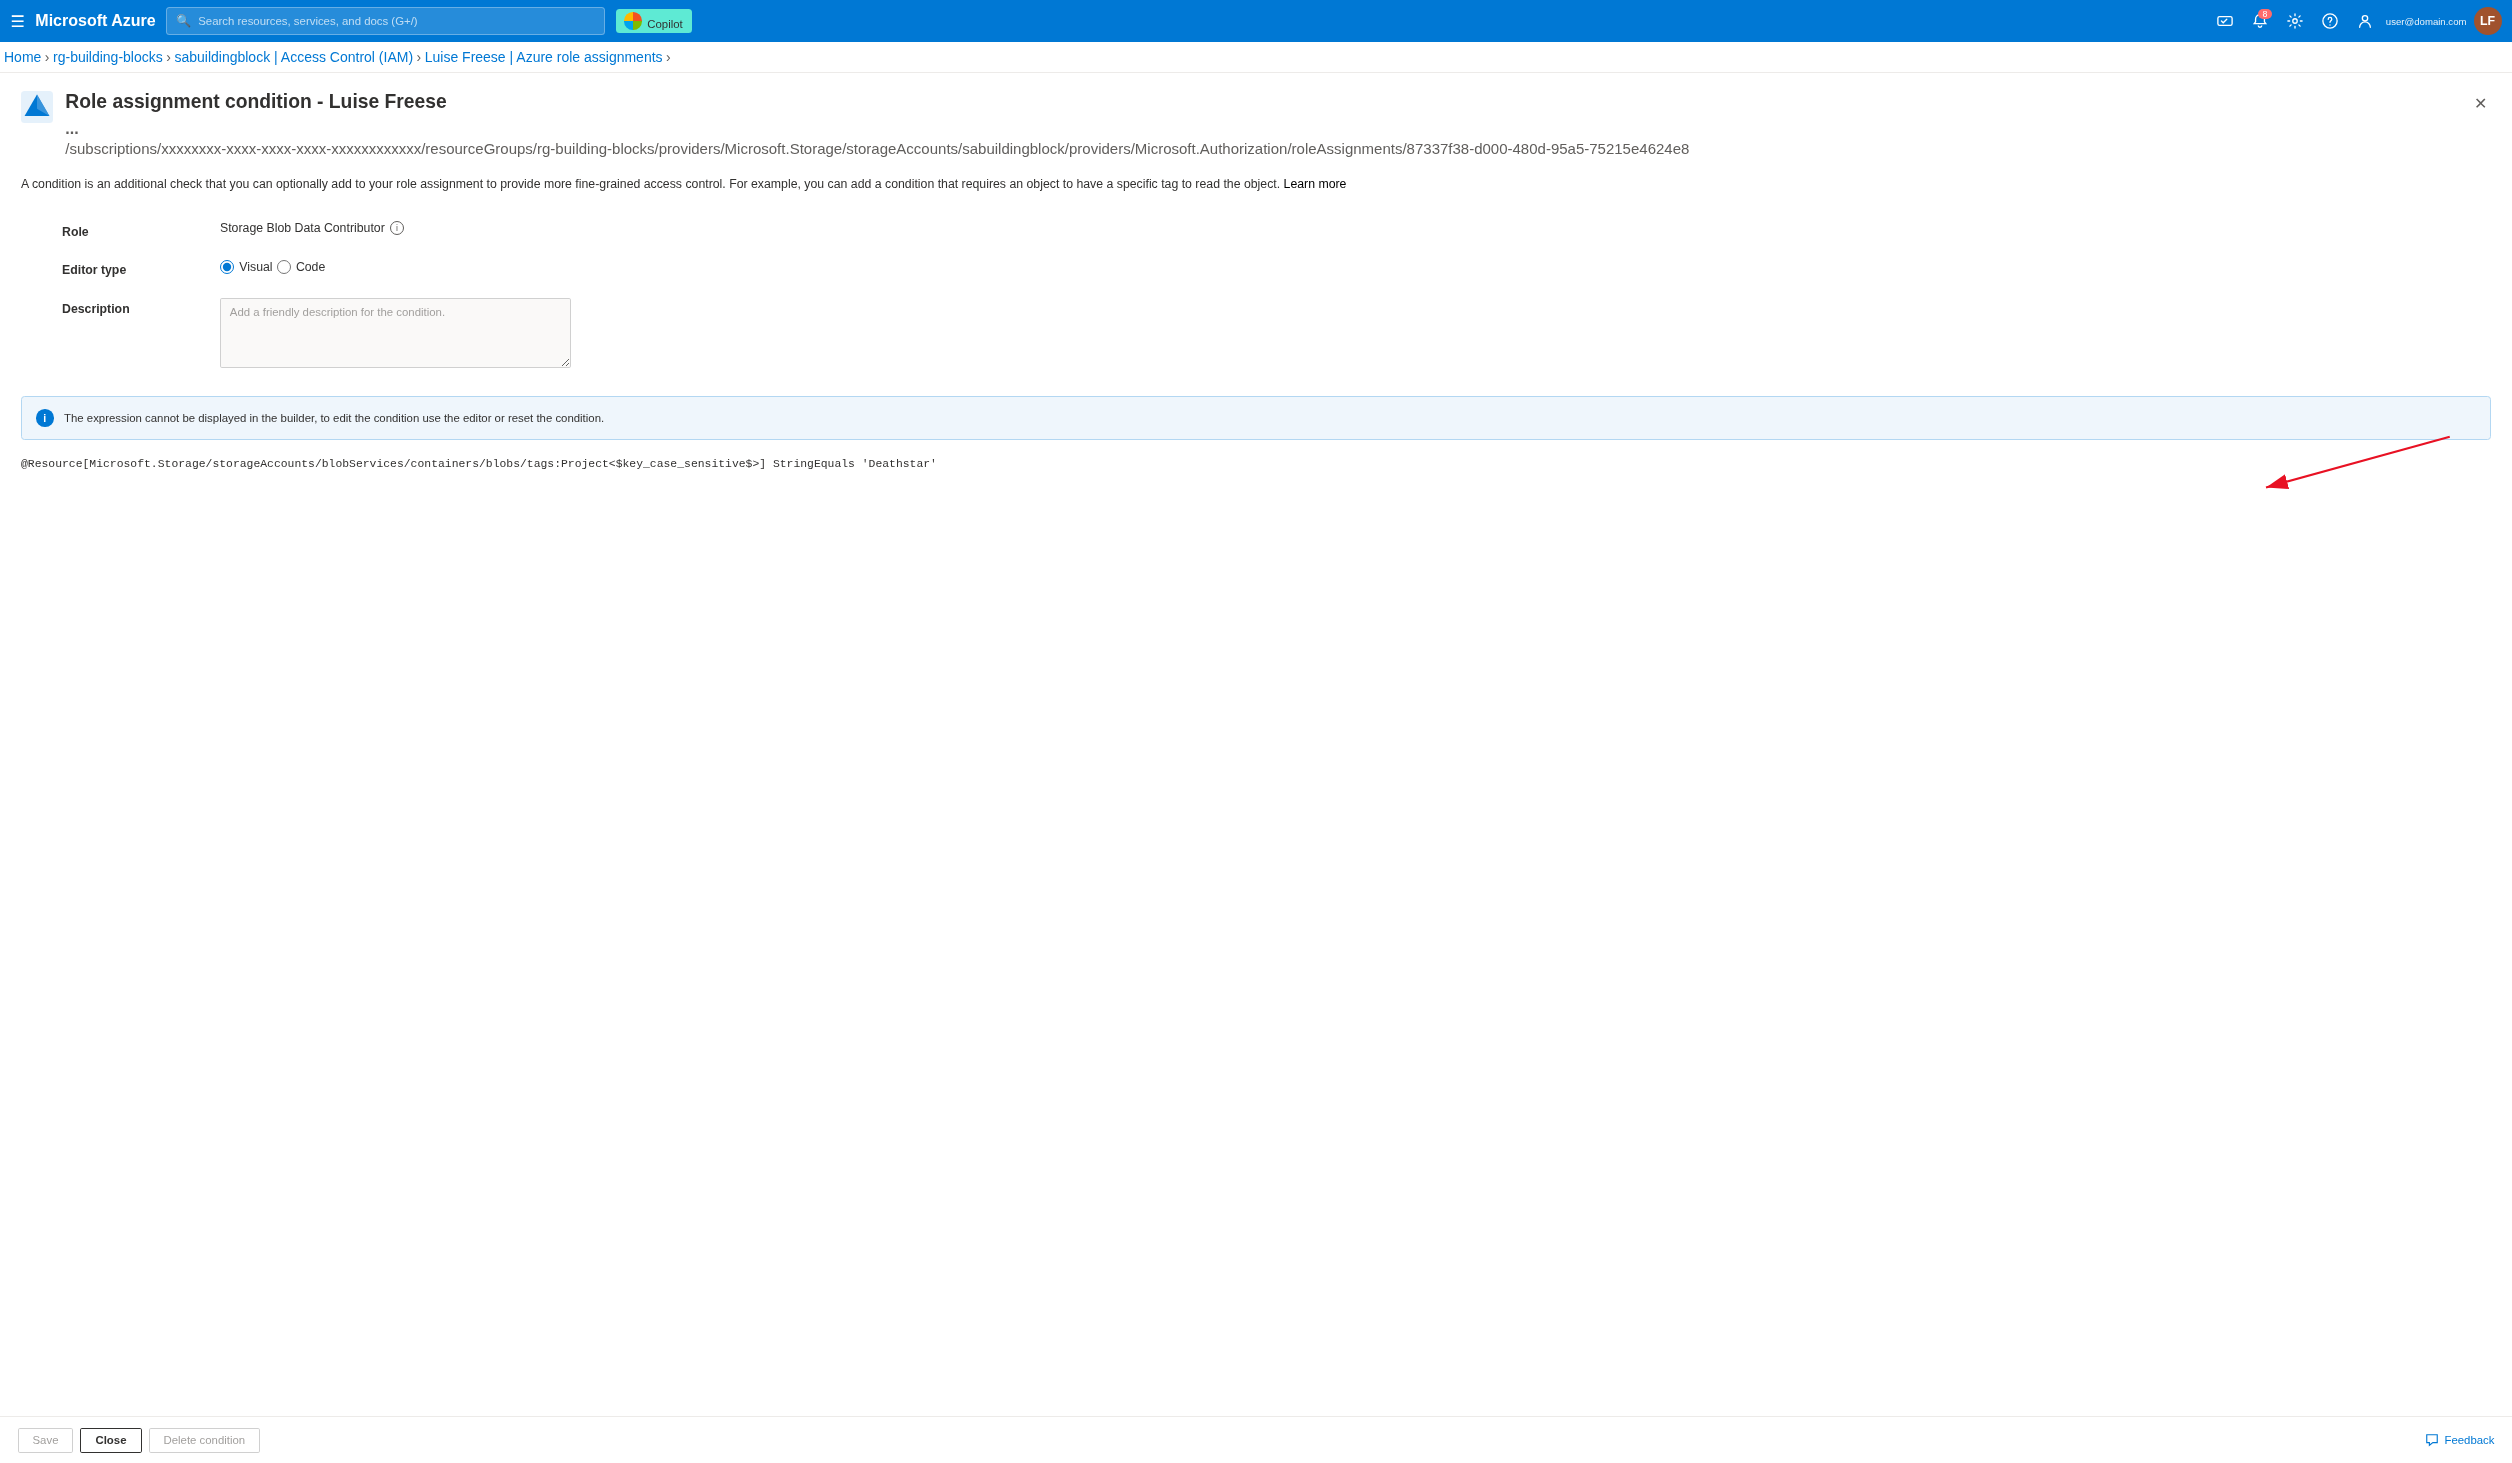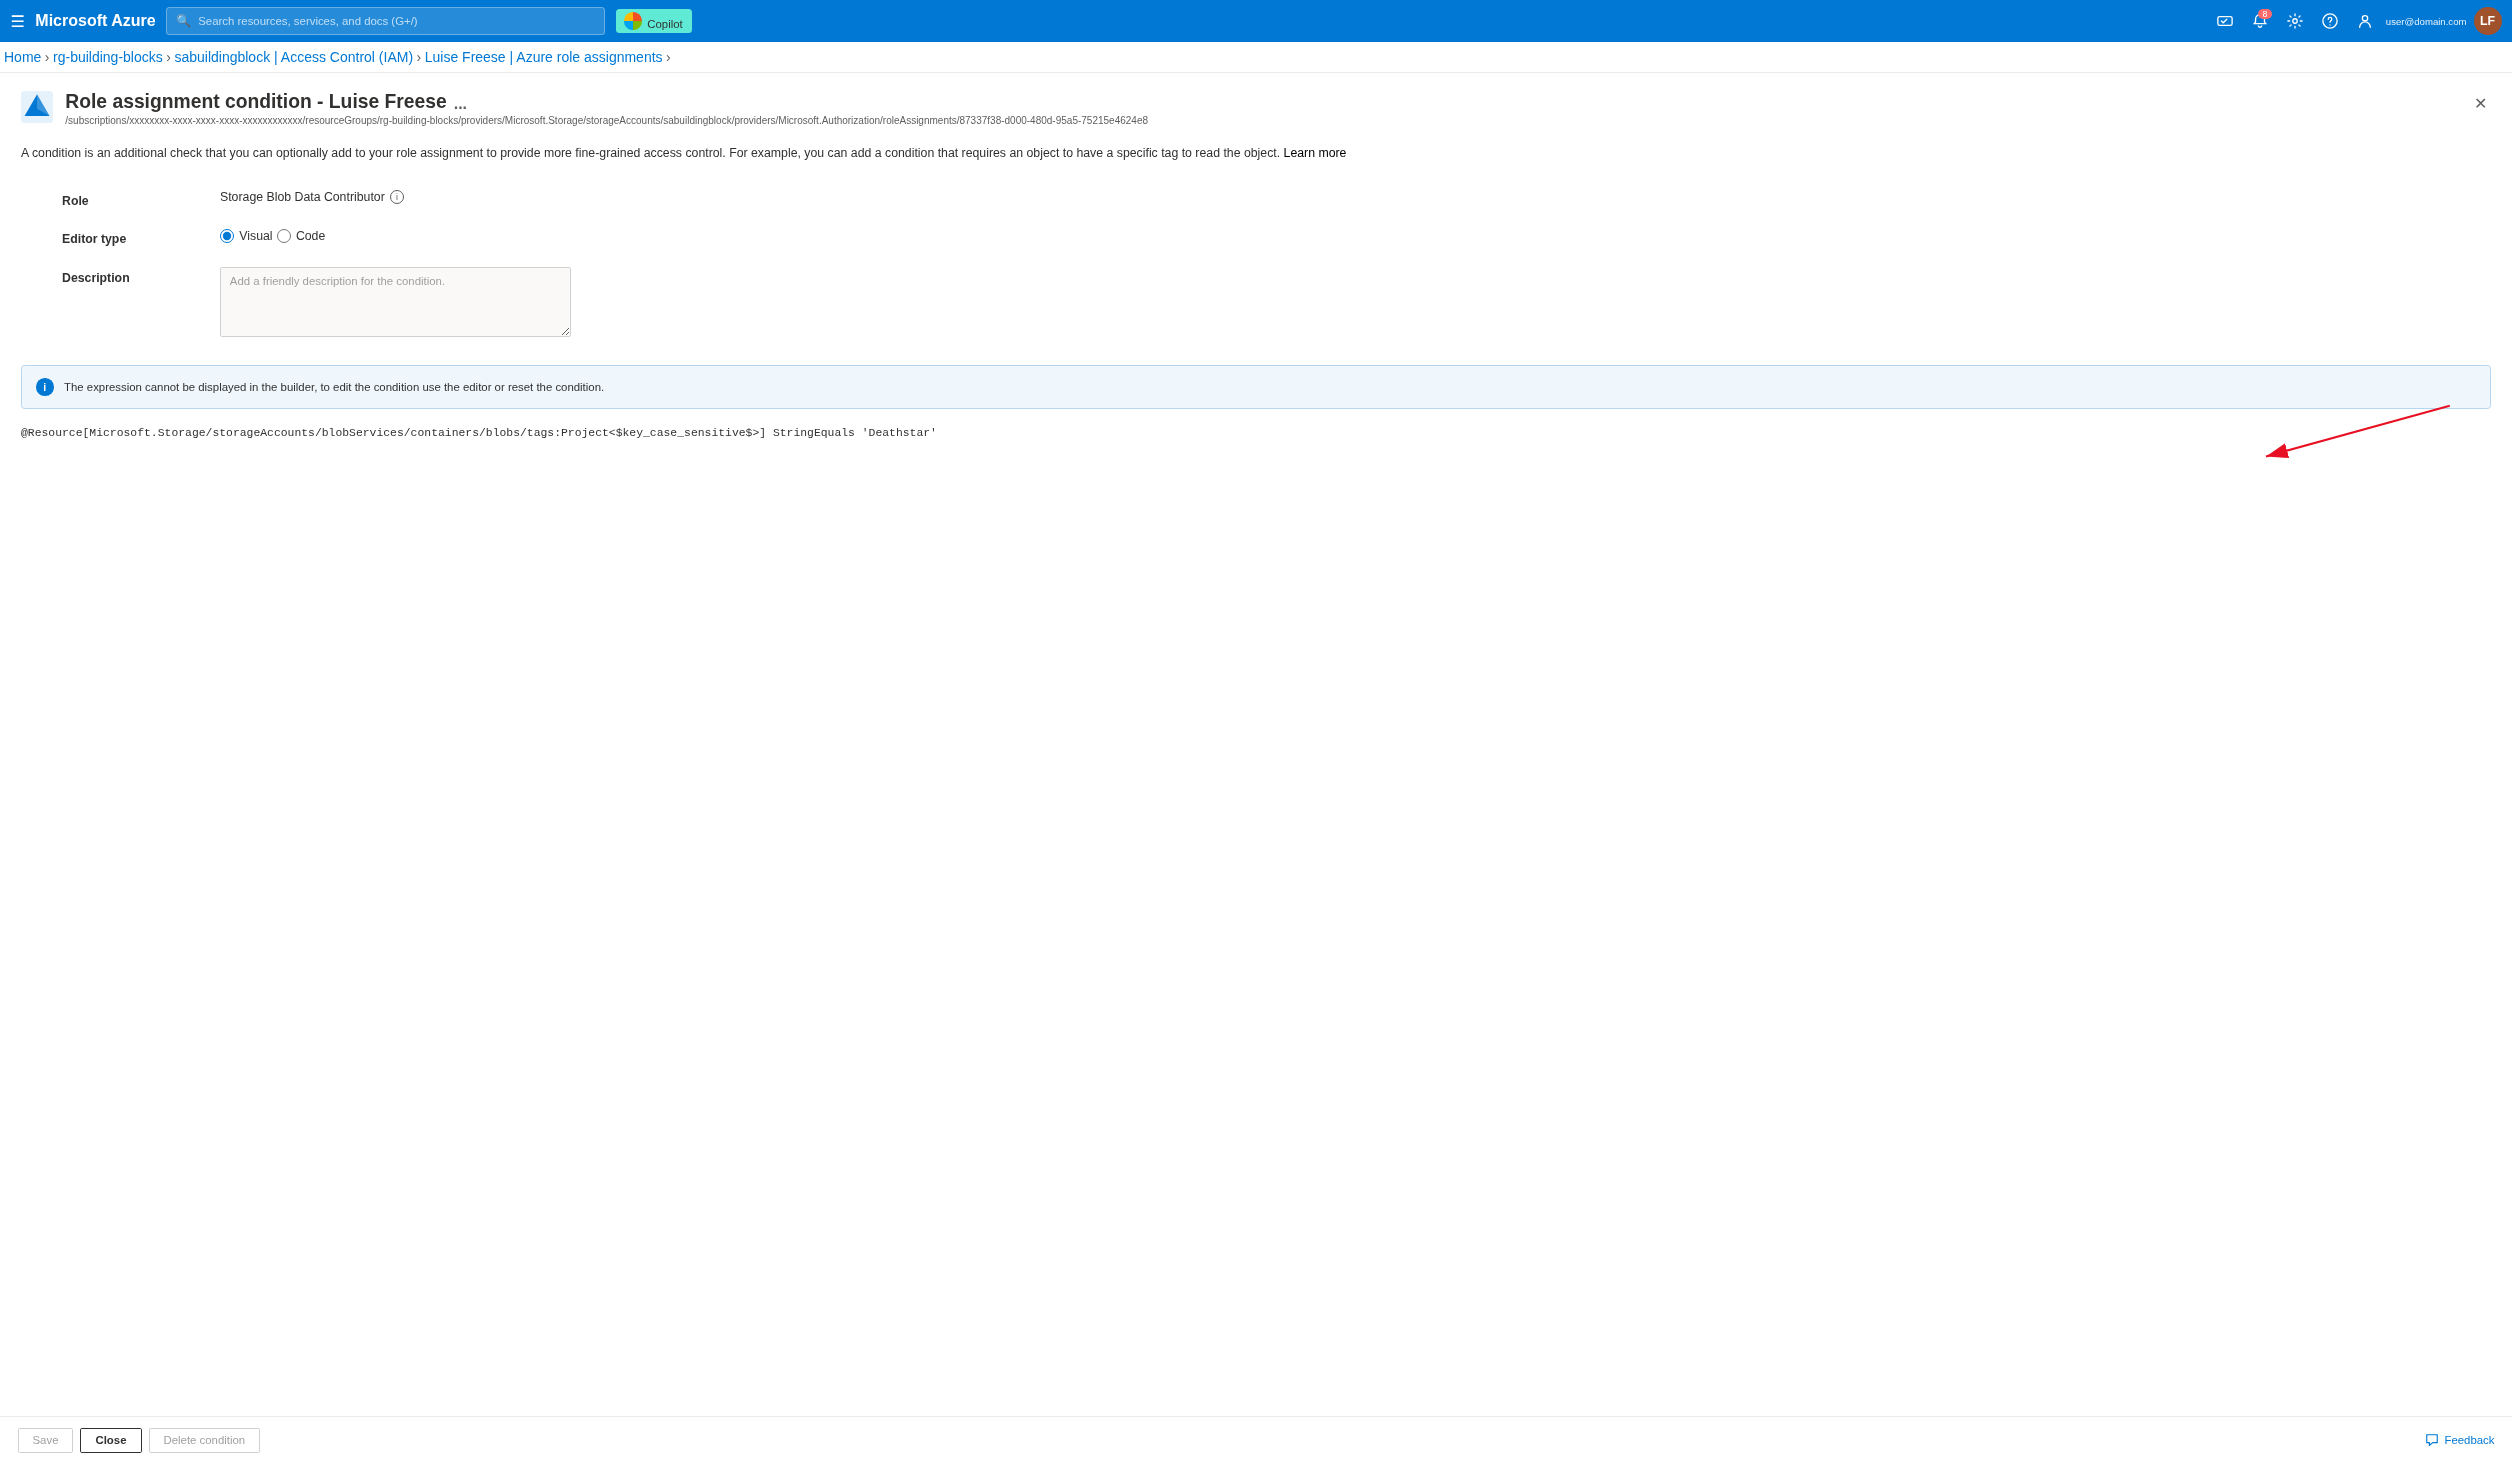--- a/index.html
+++ b/index.html
@@ -102,26 +102,27 @@
       height: 32px;
       margin-right: 12.3px;
       flex-shrink: 0;
     }
     .panel-title-area { flex: 1; }
     .panel-title {
       font-size: 19.3px;
       font-weight: 600;
       color: #323130;
       display: flex;
-      align-items: flex-end;
+      align-items: flex-start;
       gap: 7px;
+      flex-direction: column;
     }
     .panel-ellipsis { font-size: 16px; color: #605e5c; cursor: pointer; }
     .panel-subtitle {
-      font-size: 10px;
+      font-size: 15px;
       color: #605e5c;
       margin-top: 2.6px;
     }
     .panel-close {
       font-size: 16px;
       color: #605e5c;
       cursor: pointer;
       padding: 3.5px;
       flex-shrink: 0;
     }

